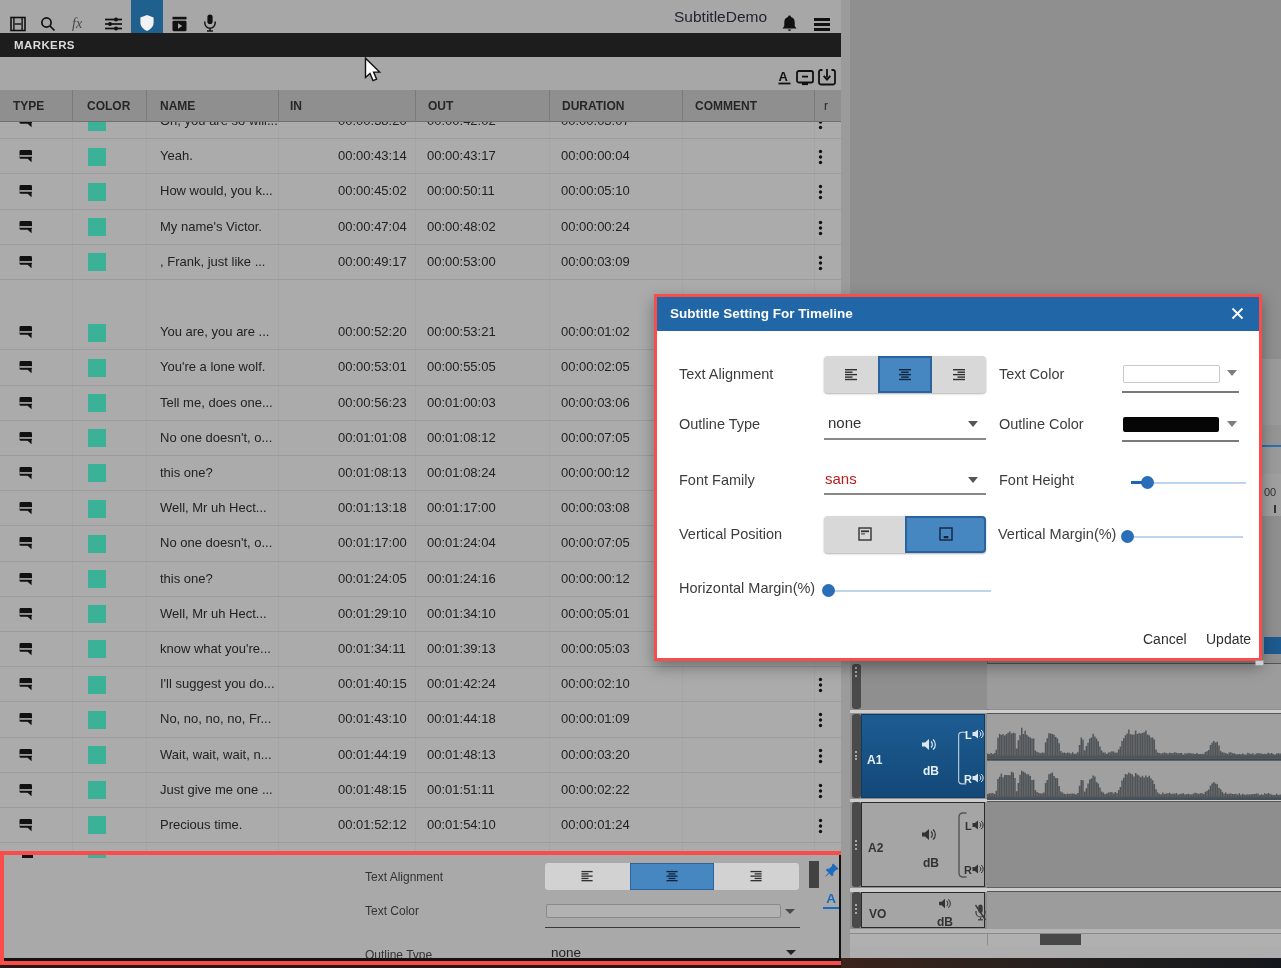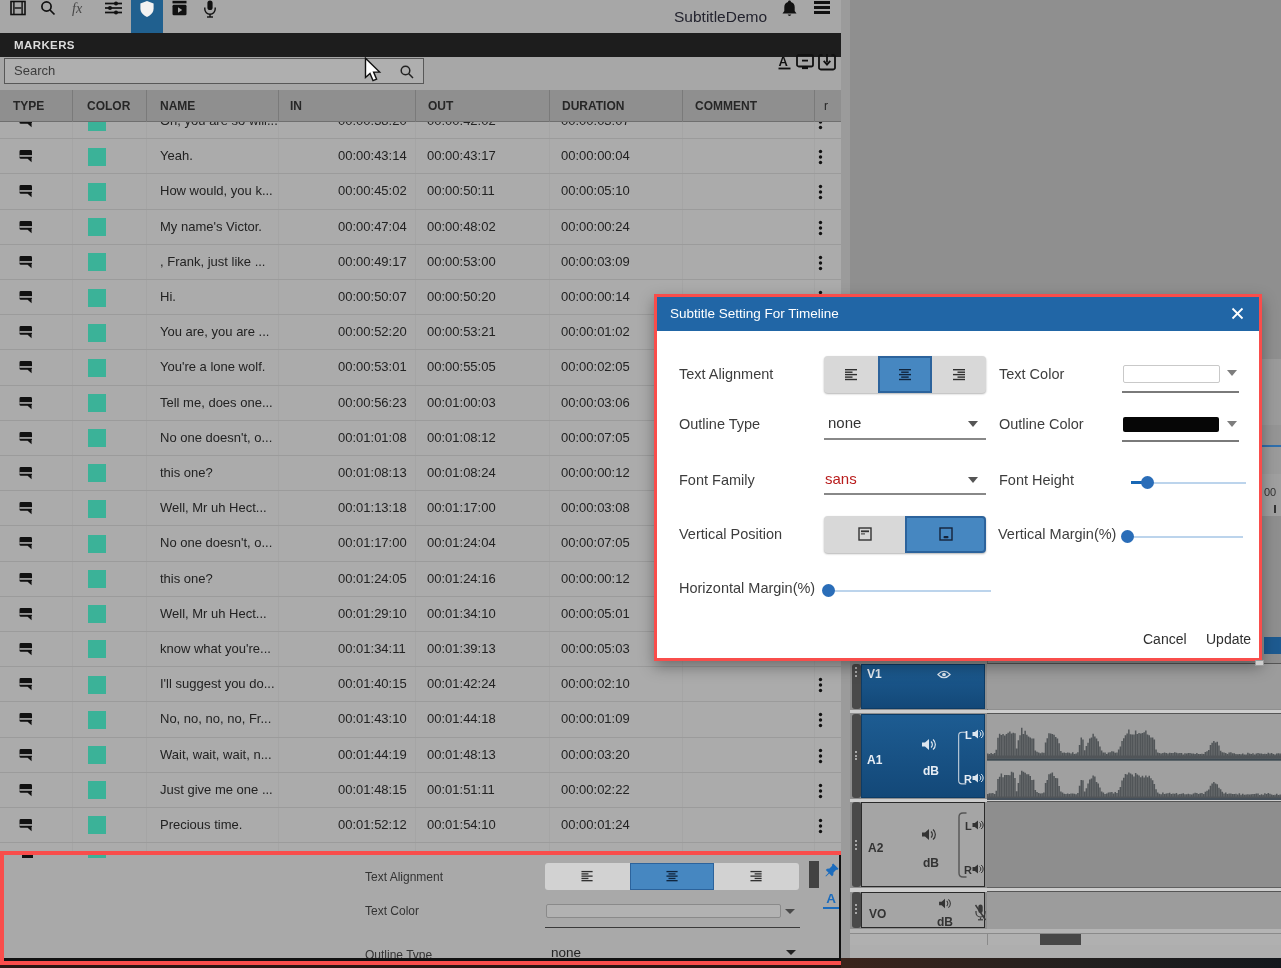--- a/index.html
+++ b/index.html
@@ -3,21 +3,21 @@
 <style>
 * { margin:0; padding:0; box-sizing:border-box; }
 html,body { width:1281px; height:968px; overflow:hidden;
   font-family:"Liberation Sans",sans-serif; background:#a9a9a9; }
 #app { position:relative; width:1281px; height:968px; }
 .abs { position:absolute; }
 
 
 #left { position:absolute; left:0; top:0; width:841px; height:968px; background:#ababab; }
 #toolbar { position:absolute; left:0; top:0; width:841px; height:33px; background:#a7a7a7; }
-.tbi { position:absolute; top:0; height:32px; display:flex; align-items:flex-start; justify-content:center; }
+.tbi { position:absolute; top:0; height:32px; display:flex; align-items:flex-end; justify-content:center; }
 #bluetab { position:absolute; left:131px; top:0; width:32px; height:33px; background:#20608f; }
 #appname { position:absolute; left:674px; top:0; height:33px; line-height:33px; font-size:15.5px; color:#23232e;text-align:right; }
 #markers { position:absolute; left:0; top:33px; width:841px; height:24px; background:#1d1d1d;
   color:#dcdcdc; font-size:11.5px; font-weight:bold; line-height:24px; padding-left:14px; letter-spacing:.4px; }
 #searchrow { position:absolute; left:0; top:57px; width:841px; height:33px; background:#a7a7a7; }
 #searchbox { position:absolute; left:4px; top:1px; width:420px; height:26px; background:#afafaf;
   border:1px solid #585858; color:#3c3c3c; font-size:13px; line-height:24px; padding-left:9px; }
 #thead { position:absolute; left:0; top:90px; width:841px; height:32px; background:#8f8f8f;
   font-size:12px; font-weight:bold; color:#262626; border-bottom:1px solid #6f6f6f; }
 #thead span { position:absolute; top:9px; }
@@ -136,26 +136,20 @@
     <div class="tbi" style="left:814px;width:16px">
       <svg width="16" height="15" viewBox="0 0 16 15">
             <rect x="0" y="1" width="16" height="3" fill="#111"></rect>
             <rect x="0" y="6" width="16" height="3" fill="#111"></rect>
             <rect x="0" y="11" width="16" height="3" fill="#111"></rect>
           </svg>
     </div>
   </div>
   <div id="markers">MARKERS</div>
   <div id="searchrow">
-    <div id="searchbox">Search
-      <svg style="position:absolute;right:8px;top:5px" width="16" height="16" viewBox="0 0 16 16">
-            <circle cx="6.5" cy="6.5" r="4.3" fill="none" stroke="#222" stroke-width="1.5"></circle>
-            <line x1="9.8" y1="9.8" x2="14" y2="14" stroke="#222" stroke-width="1.5"></line>
-          </svg>
-    </div>
     <div class="tbi" style="left:778px;top:-3px;width:14px">
       <svg width="14" height="17" viewBox="0 0 14 17">
             <text x="0.6" y="11.5" font-size="13" font-weight="bold" fill="#111">A</text>
             <rect x="0.5" y="13.6" width="12" height="1.8" fill="#111"></rect>
           </svg>
     </div>
     <div class="tbi" style="left:796px;top:-3px;width:18px">
       <svg width="18" height="16" viewBox="0 0 18 16">
             <rect x="1" y="1" width="16" height="11.5" rx="1.8" fill="none" stroke="#111" stroke-width="1.8"></rect>
             <rect x="6" y="5.7" width="6" height="1.8" fill="#111"></rect>
@@ -262,36 +256,20 @@
 <div class="row" style="top:122.8px">
 <span class="ric"><svg width="14" height="13" viewBox="0 0 14 13">
               <path d="M0.5 1.5 A1.4 1.4 0 0 1 1.9 0.1 H11.6 A1.4 1.4 0 0 1 13 1.5 V7.4 A1.4 1.4 0 0 1 11.6 8.8 H12.6 V12.2 L8.6 8.8 H1.9 A1.4 1.4 0 0 1 0.5 7.4 Z" fill="#111"></path>
               <rect x="0.5" y="5.2" width="12.5" height="1.5" fill="#b9b9b9"></rect>
             </svg></span>
           <span class="sq"></span>
 <span class="nm">, Frank, just like ...</span>
           <span class="tc tin">00:00:49:17</span>
 <span class="tc tout">00:00:53:00</span>
           <span class="tc tdur">00:00:03:09</span>
-<span class="rdots"><svg width="5" height="16" viewBox="0 0 5 16">
-              <circle cx="2.5" cy="2.5" r="1.7" fill="#111"></circle>
-              <circle cx="2.5" cy="8" r="1.7" fill="#111"></circle>
-              <circle cx="2.5" cy="13.5" r="1.7" fill="#111"></circle>
-            </svg></span>
-        </div>
-<div class="row" style="top:158.0px">
-<span class="ric"><svg width="14" height="13" viewBox="0 0 14 13">
-              <path d="M0.5 1.5 A1.4 1.4 0 0 1 1.9 0.1 H11.6 A1.4 1.4 0 0 1 13 1.5 V7.4 A1.4 1.4 0 0 1 11.6 8.8 H12.6 V12.2 L8.6 8.8 H1.9 A1.4 1.4 0 0 1 0.5 7.4 Z" fill="#111"></path>
-              <rect x="0.5" y="5.2" width="12.5" height="1.5" fill="#b9b9b9"></rect>
-            </svg></span>
-          <span class="sq"></span>
-<span class="nm">Hi.</span>
-          <span class="tc tin">00:00:50:07</span>
-<span class="tc tout">00:00:50:20</span>
-          <span class="tc tdur">00:00:00:14</span>
 <span class="rdots"><svg width="5" height="16" viewBox="0 0 5 16">
               <circle cx="2.5" cy="2.5" r="1.7" fill="#111"></circle>
               <circle cx="2.5" cy="8" r="1.7" fill="#111"></circle>
               <circle cx="2.5" cy="13.5" r="1.7" fill="#111"></circle>
             </svg></span>
         </div>
 <div class="row" style="top:193.2px">
 <span class="ric"><svg width="14" height="13" viewBox="0 0 14 13">
               <path d="M0.5 1.5 A1.4 1.4 0 0 1 1.9 0.1 H11.6 A1.4 1.4 0 0 1 13 1.5 V7.4 A1.4 1.4 0 0 1 11.6 8.8 H12.6 V12.2 L8.6 8.8 H1.9 A1.4 1.4 0 0 1 0.5 7.4 Z" fill="#111"></path>
               <rect x="0.5" y="5.2" width="12.5" height="1.5" fill="#b9b9b9"></rect>
@@ -606,27 +584,20 @@
   <div class="abs" style="left:146px;top:797.4px;width:294px;height:1.8px;background:#606060"></div>
   <div class="abs" style="left:9px;top:887.5px;width:431px;height:4px;background:#cdcdcd"></div>
   <div class="abs" style="left:146px;top:886px;width:294px;height:1.8px;background:#606060"></div>
   <div class="abs" style="left:9px;top:929px;width:431px;height:4px;background:#b4b4b4"></div>
 
   <div class="thandle" style="top:664px;height:45px">
         <i style="top:3px"></i>
         <i style="top:7px"></i>
         <i style="top:11px"></i>
       </div>
-  <div class="thead2 blueh" style="top:664px;height:45px;border:1px solid #0d3c66">
-    <span style="position:absolute;left:5px;top:2px;font-size:12px;font-weight:bold">V1</span>
-    <svg style="position:absolute;left:75px;top:4px" width="14" height="11" viewBox="0 0 15 11">
-          <path d="M1 5.5 Q7.5 -1.5 14 5.5 Q7.5 12.5 1 5.5 Z" fill="none" stroke="#dce6ef" stroke-width="1.3"></path>
-          <circle cx="7.5" cy="5.5" r="2" fill="#dce6ef"></circle>
-        </svg>
-  </div>
   <div class="tcontent" style="top:663px;height:46px;background:#9c9c9c;border-top:1px solid #555"></div>
 
   <div class="thandle" style="top:714px;height:84px">
         <i style="top:37px"></i>
         <i style="top:40.5px"></i>
         <i style="top:44px"></i>
       </div>
   <div class="thead2 blueh" style="top:714px;height:84px;border:1px solid #0d3c66">
     <span style="position:absolute;left:5px;top:38px;font-size:12px;font-weight:bold">A1</span>
     <svg style="position:absolute;left:59px;top:23px" width="16" height="13" viewBox="0 0 16 13">
@@ -715,21 +686,21 @@
   <div class="abs" style="left:9px;top:945px;width:431px;height:13px;background:#aeaeae"></div>
 
   <div class="abs" style="left:0;top:958px;width:440px;height:10px;background:linear-gradient(90deg,#3b241c,#23201f 55%,#14171c)"></div>
 </div>
 
 <div class="abs" style="left:0;top:965px;width:841px;height:3px;background:#2a1714;z-index:5"></div>
 
 <div id="modal" style="position:absolute;left:654px;top:294px;width:608px;height:367px;
   border:3px solid #f94d4b;background:#fff;z-index:10;box-shadow:0 6px 14px rgba(0,0,0,.35)">
   <div style="position:absolute;left:0;top:0;width:602px;height:34px;background:#2166a6">
-    <span style="position:absolute;left:13px;top:9px;font-size:13.5px;font-weight:normal;color:#fff">Subtitle Setting For Timeline</span>
+    <span style="position:absolute;left:13px;top:9px;font-size:13.5px;font-weight:bold;color:#fff">Subtitle Setting For Timeline</span>
     <svg style="position:absolute;right:15px;top:10px" width="13" height="13" viewBox="0 0 13 13">
           <line x1="1.5" y1="1.5" x2="11.5" y2="11.5" stroke="#fff" stroke-width="1.8"></line>
           <line x1="11.5" y1="1.5" x2="1.5" y2="11.5" stroke="#fff" stroke-width="1.8"></line>
         </svg>
   </div>
   <div class="mlab" style="left:22px;top:69px">Text Alignment</div>
   <div style="position:absolute;left:167px;top:59px;width:162px;height:37px;background:#d8d8d8;border-radius:4px;box-shadow:0 1px 2px rgba(0,0,0,.3)">
     <div style="position:absolute;left:0;top:0;width:54px;height:37px;display:flex;align-items:center;justify-content:center">
           <svg width="13" height="14" viewBox="0 0 13 14">
             <rect x="0.0" y="1.0" width="12" height="1.4" fill="#2f2f2f"></rect>

